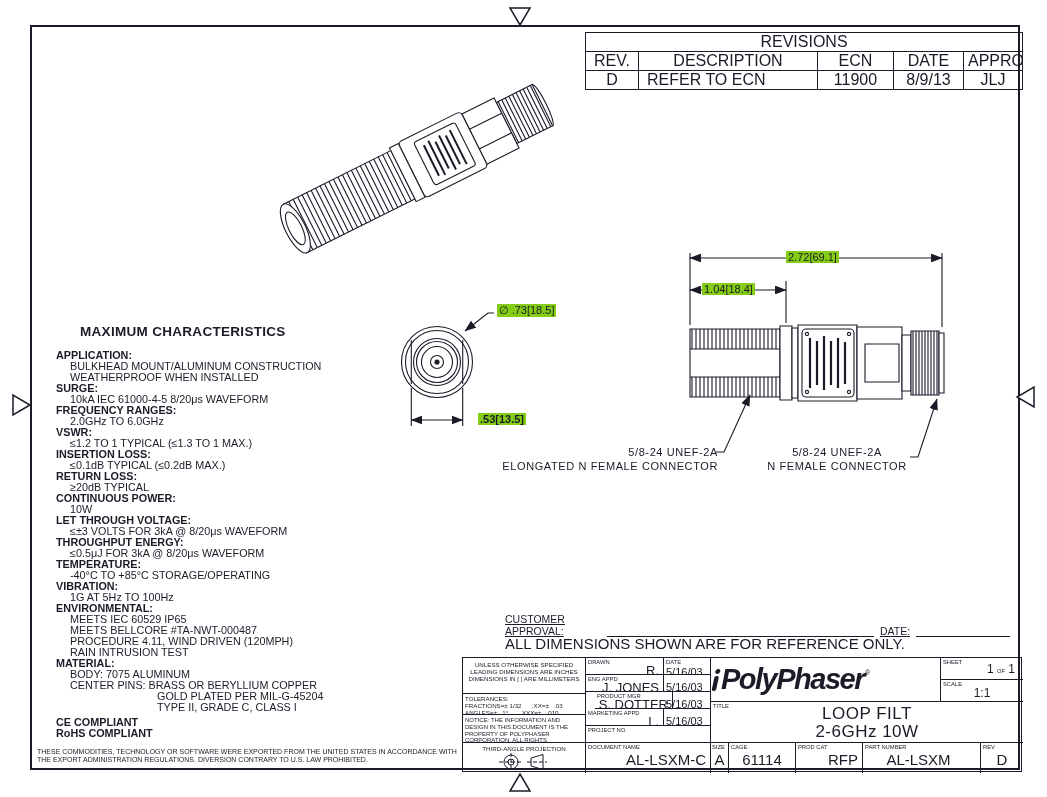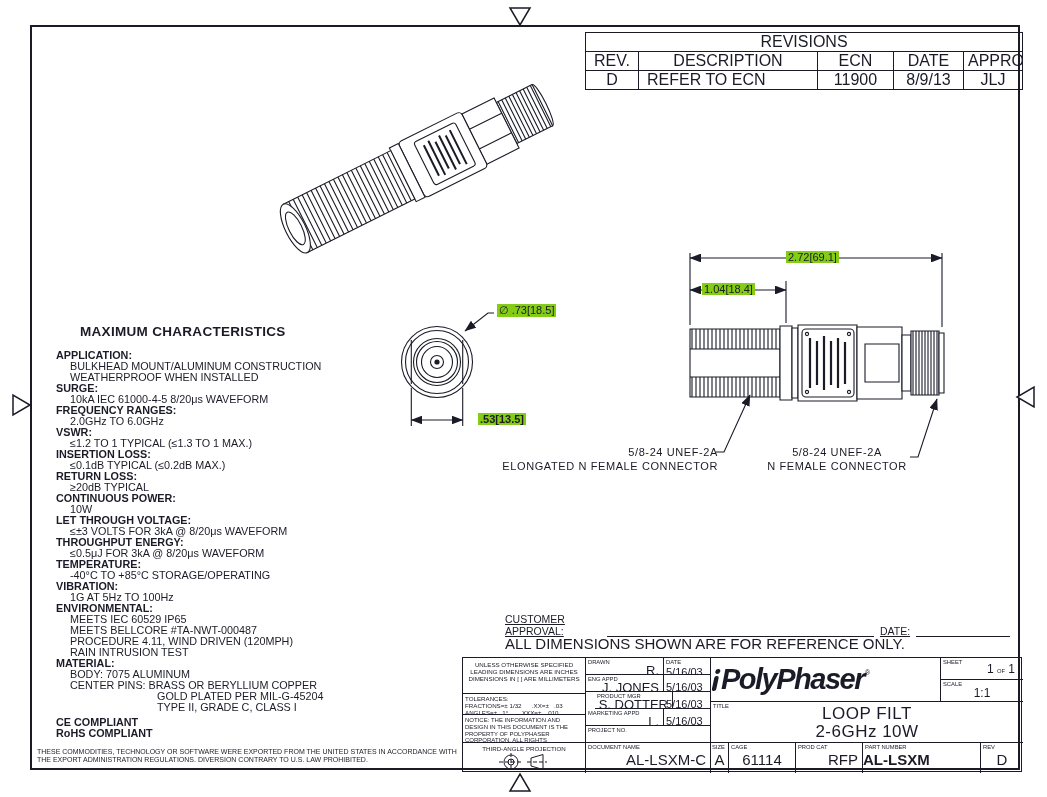--- a/index.html
+++ b/index.html
@@ -320,21 +320,21 @@
   <div class="cell" style="left:266px;top:85px;width:67px;height:30px;border-bottom:none;">
     <div class="lbl">CAGE</div>
     <div class="big-val" style="text-align:center;font-weight:normal;">61114</div>
   </div>
   <div class="cell" style="left:333px;top:85px;width:67px;height:30px;border-bottom:none;">
     <div class="lbl">PROD CAT</div>
     <div class="big-val" style="text-align:right;padding-right:4px;font-weight:normal;">RFP</div>
   </div>
   <div class="cell" style="left:400px;top:85px;width:118px;height:30px;border-bottom:none;">
     <div class="lbl">PART NUMBER</div>
-    <div class="big-val" style="text-align:left;padding-right:6px;font-weight:bold;">AL-LSXM</div>
+    <div class="big-val" style="text-align:center;padding-right:6px;font-weight:normal;">AL-LSXM</div>
   </div>
   <div class="cell" style="left:518px;top:85px;width:42px;height:30px;border-bottom:none;border-right:none;">
     <div class="lbl">REV</div>
     <div class="big-val" style="text-align:center;font-weight:normal;">D</div>
   </div>
 </div>
 
 <div class="abs export-note" style="left:37px;top:748px;">THESE COMMODITIES, TECHNOLOGY OR SOFTWARE WERE EXPORTED FROM THE UNITED STATES IN ACCORDANCE WITH THE EXPORT ADMINISTRATION REGULATIONS. DIVERSION CONTRARY TO U.S. LAW PROHIBITED.</div>
 
 </body></html>

